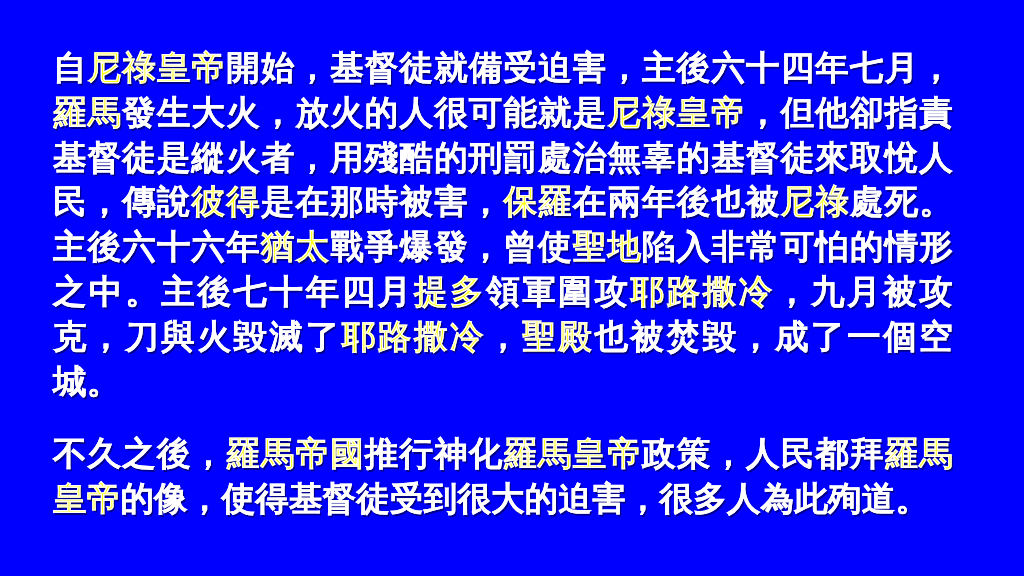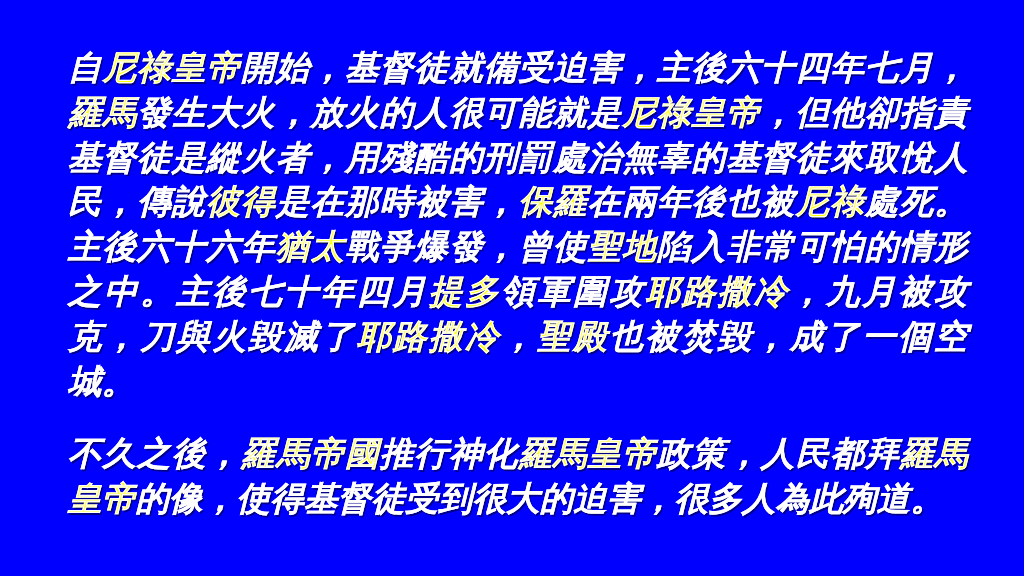--- a/index.html
+++ b/index.html
@@ -11,24 +11,23 @@
   #slide {
     position: relative;
     width: 1024px;
     height: 576px;
     background: #0000ff;
     overflow: hidden;
     font-family: "DejaVu Sans", "Liberation Sans", sans-serif;
   }
   #text-body {
     position: absolute;
-    left: 68px;
+    left: 53px;
     top: 46px;
     width: 900px;
-    font-style: italic;
   }
   .para {
     margin: 0;
     font-size: 33.5px;
     line-height: 44.8px;
     font-weight: 700;
     color: #ffffff;
     text-align: justify;
     text-justify: inter-character;
     letter-spacing: 0.2px;

